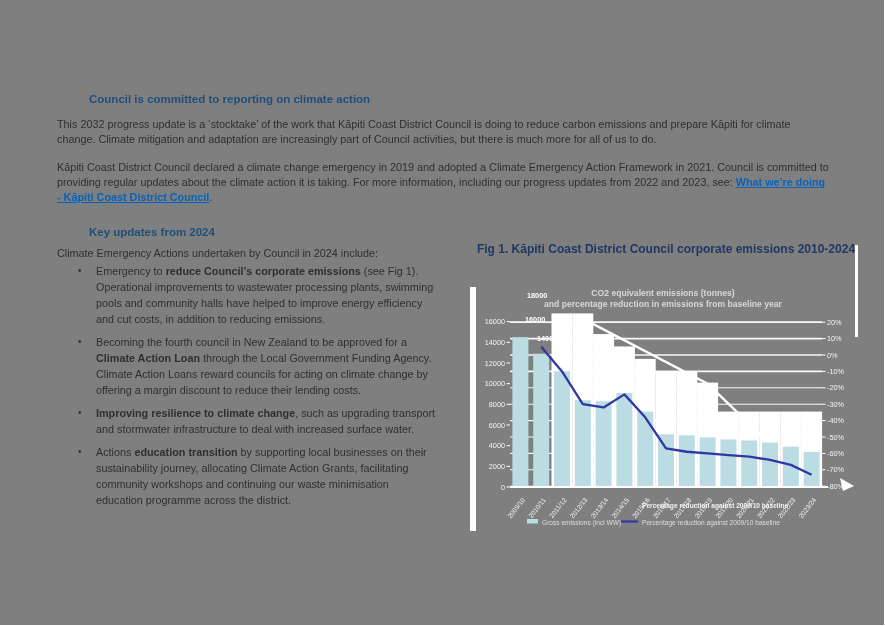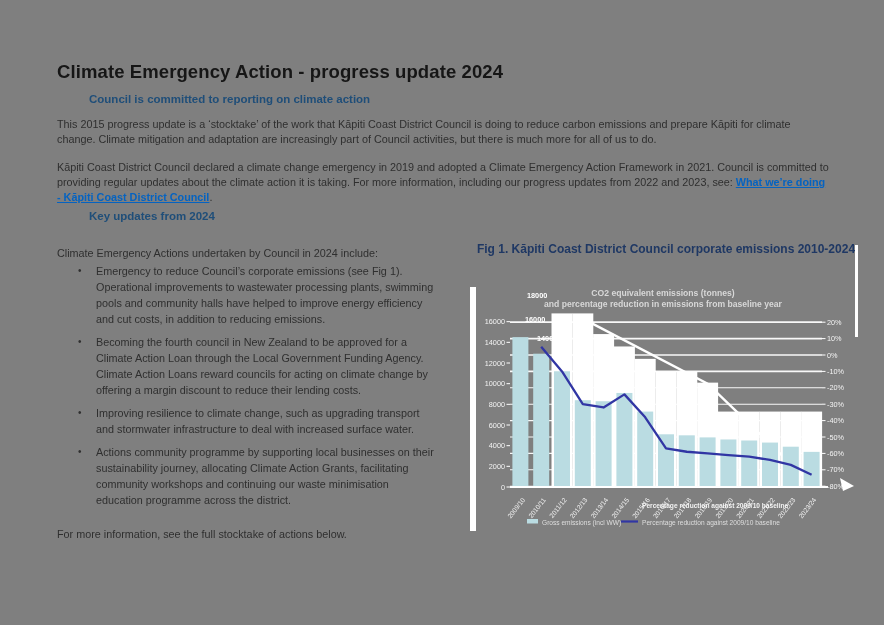--- a/index.html
+++ b/index.html
@@ -11,50 +11,48 @@
   }
   .abs{position:absolute;}
   .title{left:57px;top:61px;font-size:18.5px;font-weight:bold;color:#161616;letter-spacing:.1px;}
   .h-blue{font-size:11.5px;font-weight:bold;color:#1f4e79;margin-left:32px;}
   .body-text{font-size:10.8px;line-height:15px;color:#2f2f2f;}
   .para{left:57px;width:772px;}
   .link{color:#0563c1;text-decoration:underline;font-weight:bold;cursor:pointer;}
   ul.bullets{left:76px;top:263px;width:362px;margin:0;padding:0;list-style:none;}
   ul.bullets li{position:relative;padding-left:20px;margin-bottom:7px;font-size:10.8px;line-height:16px;color:#2f2f2f;}
   ul.bullets li .dot{position:absolute;left:2px;top:0;font-size:10px;color:#2f2f2f;}
-  .bold{font-weight:normal;}
+  .bold{font-weight:bold;}
   .fig-title{left:462px;top:242px;width:408px;text-align:center;font-size:12px;font-weight:bold;color:#1f3864;}
   .fig-sub{left:462px;top:255px;width:408px;text-align:center;font-size:8.8px;font-weight:bold;font-style:italic;color:#3a3a3a;}
   #chart-svg{position:absolute;left:455px;top:238px;}
 </style>
 </head>
 <body>
 
 <div id="page">
 
-  <div class="abs title">Climate Emergency Action - progress update 2024</div>
 
   <div class="abs h-blue" style="left:57px;top:93px;">Council is committed to reporting on climate action</div>
 
-  <div class="abs body-text para" style="top:117px;">This 2015 progress update is a ‘stocktake’ of the work that Kāpiti Coast District Council is doing to reduce carbon emissions and prepare Kāpiti for climate change. Climate mitigation and adaptation are increasingly part of Council activities, but there is much more for all of us to do.</div>
+  <div class="abs body-text para" style="top:117px;">This 2032 progress update is a ‘stocktake’ of the work that Kāpiti Coast District Council is doing to reduce carbon emissions and prepare Kāpiti for climate change. Climate mitigation and adaptation are increasingly part of Council activities, but there is much more for all of us to do.</div>
 
   <div class="abs body-text para" style="top:160px;"><span>Kāpiti Coast District Council declared a climate change emergency in 2019 and adopted a Climate Emergency Action Framework in 2021. Council is committed to providing regular updates about the climate action it is taking. For more information, including our progress updates from 2022 and 2023, see: </span><span class="link">What we’re doing - Kāpiti Coast District Council</span><span>.</span></div>
 
-  <div class="abs h-blue" style="left:57px;top:210px;">Key updates from 2024</div>
+  <div class="abs h-blue" style="left:57px;top:226px;">Key updates from 2024</div>
 
   <div class="abs body-text" style="left:57px;top:246px;width:420px;">Climate Emergency Actions undertaken by Council in 2024 include:</div>
 
   <ul class="abs bullets">
     <li><span class="dot">•</span><span>Emergency to </span><span class="bold">reduce Council’s corporate emissions</span><span> (see Fig 1). Operational improvements to wastewater processing plants, swimming pools and community halls have helped to improve energy efficiency and cut costs, in addition to reducing emissions.</span></li>
     <li><span class="dot">•</span><span>Becoming the fourth council in New Zealand to be approved for a </span><span class="bold">Climate Action Loan</span><span> through the Local Government Funding Agency. Climate Action Loans reward councils for acting on climate change by offering a margin discount to reduce their lending costs.</span></li>
     <li><span class="dot">•</span><span></span><span class="bold">Improving resilience to climate change</span><span>, such as upgrading transport and stormwater infrastructure to deal with increased surface water.</span></li>
-    <li><span class="dot">•</span><span>Actions </span><span class="bold">community programme</span><span> by supporting local businesses on their sustainability journey, allocating Climate Action Grants, facilitating community workshops and continuing our waste minimisation education programme across the district.</span></li>
+    <li><span class="dot">•</span><span>Actions </span><span class="bold">education transition</span><span> by supporting local businesses on their sustainability journey, allocating Climate Action Grants, facilitating community workshops and continuing our waste minimisation education programme across the district.</span></li>
   </ul>
 
-  <div class="abs body-text" style="left:57px;top:527px;width:420px;">For more information, see the full stocktake of actions below.</div>
 
   <div class="abs fig-title">Fig 1. Kāpiti Coast District Council corporate emissions 2010-2024</div>
 
   <svg id="chart-svg" width="430" height="310" viewBox="0 0 430 310">
       <rect x="15" y="49" width="6" height="244" fill="#ffffff"></rect>
       <rect x="400" y="7" width="3" height="92" fill="#ffffff"></rect>
       <line x1="55" y1="84.2" x2="367" y2="84.2" stroke="#ffffff" stroke-width="1.7" opacity="0.95"></line>
       <line x1="55" y1="100.6" x2="367" y2="100.6" stroke="#ffffff" stroke-width="1.7" opacity="0.95"></line>
       <line x1="55" y1="117" x2="367" y2="117" stroke="#ffffff" stroke-width="1.7" opacity="0.95"></line>
       <line x1="55" y1="133.4" x2="367" y2="133.4" stroke="#ffffff" stroke-width="1.7" opacity="0.95"></line>

